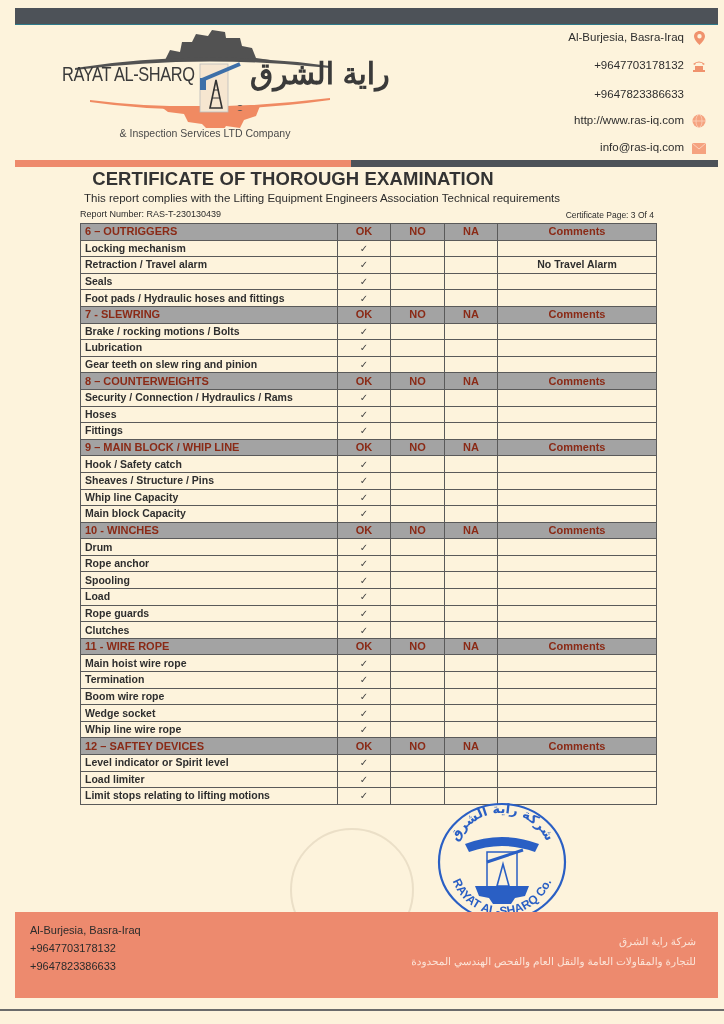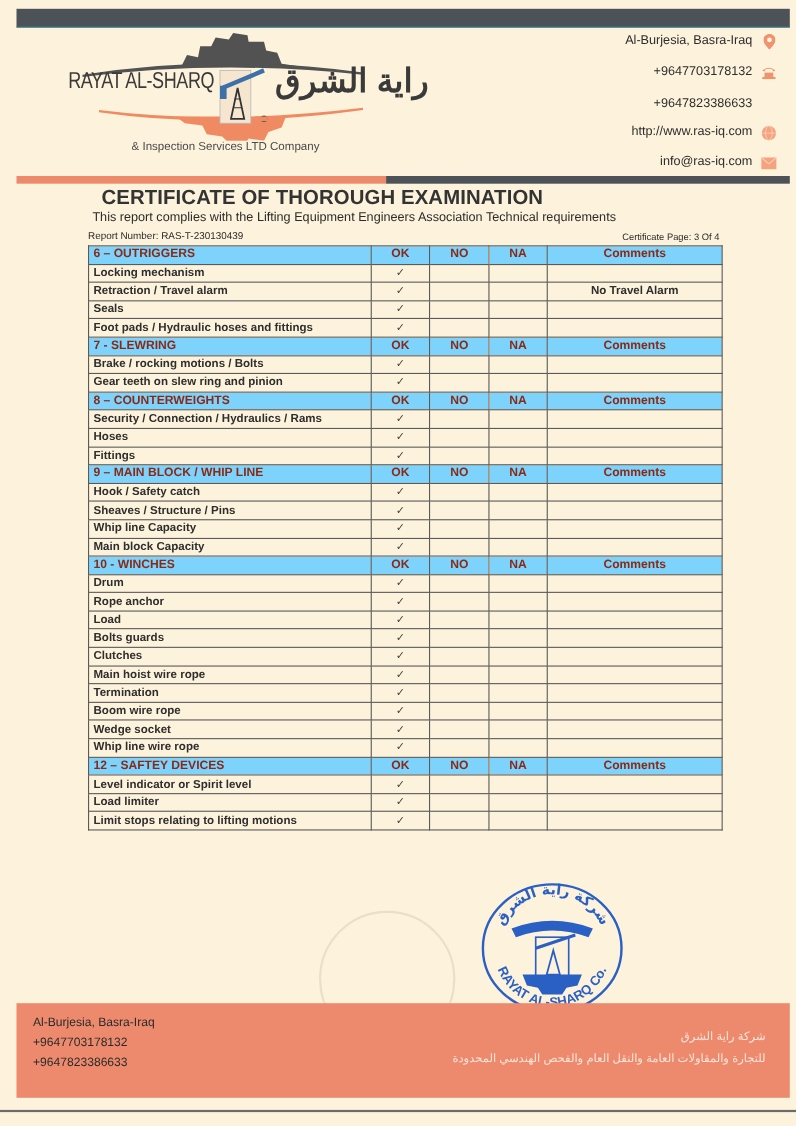--- a/index.html
+++ b/index.html
@@ -23,21 +23,21 @@
   .div-orange { left:15px; top:160px; width:336px; height:7px; background:#ee8a6c; }
   .div-dark { left:351px; top:160px; width:367px; height:7px; background:#4d5258; }
   
   .title { left:0; top:168px; width:586px; text-align:center; font-size:18.5px; font-weight:bold; color:#333; letter-spacing:0.1px; }
   .subtitle { left:0; top:192px; width:644px; text-align:center; font-size:11.5px; color:#2b2b2b; }
   .report-no { left:80px; top:209px; font-size:9px; color:#2b2b2b; }
   .cert-page { right:70px; top:210px; font-size:8.5px; color:#2b2b2b; }
   
   table.cert { position:absolute; left:80px; top:223px; border-collapse:collapse; width:576px; table-layout:fixed; }
   table.cert td { border:1px solid #5a5a5a; height:15.6px; padding:0 0 0 4px; font-size:10.5px; font-weight:bold; color:#2e2e2e; line-height:15px; white-space:nowrap; overflow:hidden; }
-  table.cert tr.sec td { background:#7dd3fc; color:#8a2a16; font-weight:bold; font-size:11px; }
+  table.cert tr.sec td { background:#a3a3a3; color:#8a2a16; font-weight:bold; font-size:11px; }
   table.cert tr.sec td.col-c { text-align:center; padding:0; color:#8a2a16; font-weight:bold;margin-top:27px; }
   table.cert td.col-c { text-align:center; padding:0; font-weight:bold; }
   table.cert td.chk { text-align:center; padding:0; font-weight:normal; font-size:10px; color:#444; }
   col.c-item { width:257px; } col.c-ok { width:53px; } col.c-no { width:54px; } col.c-na { width:53px; } col.c-cm { width:159px; }
   
   .emboss { left:290px; top:828px; width:120px; height:120px; border-radius:50%; border:2px solid rgba(200,185,160,0.35); }
   .stamp { left:435px; top:800px; width:134px; height:122px; }
   
   .footer-band { left:15px; top:912px; width:703px; height:86px; background:#ed8a6e; }
   .f-left { left:30px; font-size:11px; color:#2b2b2b; }
@@ -167,20 +167,27 @@
         <td class="col-c">Comments</td>
       </tr>
       <tr>
         <td>Brake / rocking motions / Bolts</td>
         <td class="chk"><span>✓</span></td>
         <td class="chk"></td>
         <td class="chk"></td>
         <td class="col-c"></td>
       </tr>
       <tr>
+        <td>Lubrication</td>
+        <td class="chk"><span>✓</span></td>
+        <td class="chk"></td>
+        <td class="chk"></td>
+        <td class="col-c"></td>
+      </tr>
+      <tr>
         <td>Gear teeth on slew ring and pinion</td>
         <td class="chk"><span>✓</span></td>
         <td class="chk"></td>
         <td class="chk"></td>
         <td class="col-c"></td>
       </tr>
       <tr class="sec">
         <td>8 – COUNTERWEIGHTS</td>
         <td class="col-c">OK</td>
         <td class="col-c">NO</td>
@@ -258,39 +265,53 @@
         <td class="col-c"></td>
       </tr>
       <tr>
         <td>Rope anchor</td>
         <td class="chk"><span>✓</span></td>
         <td class="chk"></td>
         <td class="chk"></td>
         <td class="col-c"></td>
       </tr>
       <tr>
+        <td>Spooling</td>
+        <td class="chk"><span>✓</span></td>
+        <td class="chk"></td>
+        <td class="chk"></td>
+        <td class="col-c"></td>
+      </tr>
+      <tr>
         <td>Load</td>
         <td class="chk"><span>✓</span></td>
         <td class="chk"></td>
         <td class="chk"></td>
         <td class="col-c"></td>
       </tr>
       <tr>
-        <td>Bolts guards</td>
+        <td>Rope guards</td>
         <td class="chk"><span>✓</span></td>
         <td class="chk"></td>
         <td class="chk"></td>
         <td class="col-c"></td>
       </tr>
       <tr>
         <td>Clutches</td>
         <td class="chk"><span>✓</span></td>
         <td class="chk"></td>
         <td class="chk"></td>
         <td class="col-c"></td>
+      </tr>
+      <tr class="sec">
+        <td>11 - WIRE ROPE</td>
+        <td class="col-c">OK</td>
+        <td class="col-c">NO</td>
+        <td class="col-c">NA</td>
+        <td class="col-c">Comments</td>
       </tr>
       <tr>
         <td>Main hoist wire rope</td>
         <td class="chk"><span>✓</span></td>
         <td class="chk"></td>
         <td class="chk"></td>
         <td class="col-c"></td>
       </tr>
       <tr>
         <td>Termination</td>

